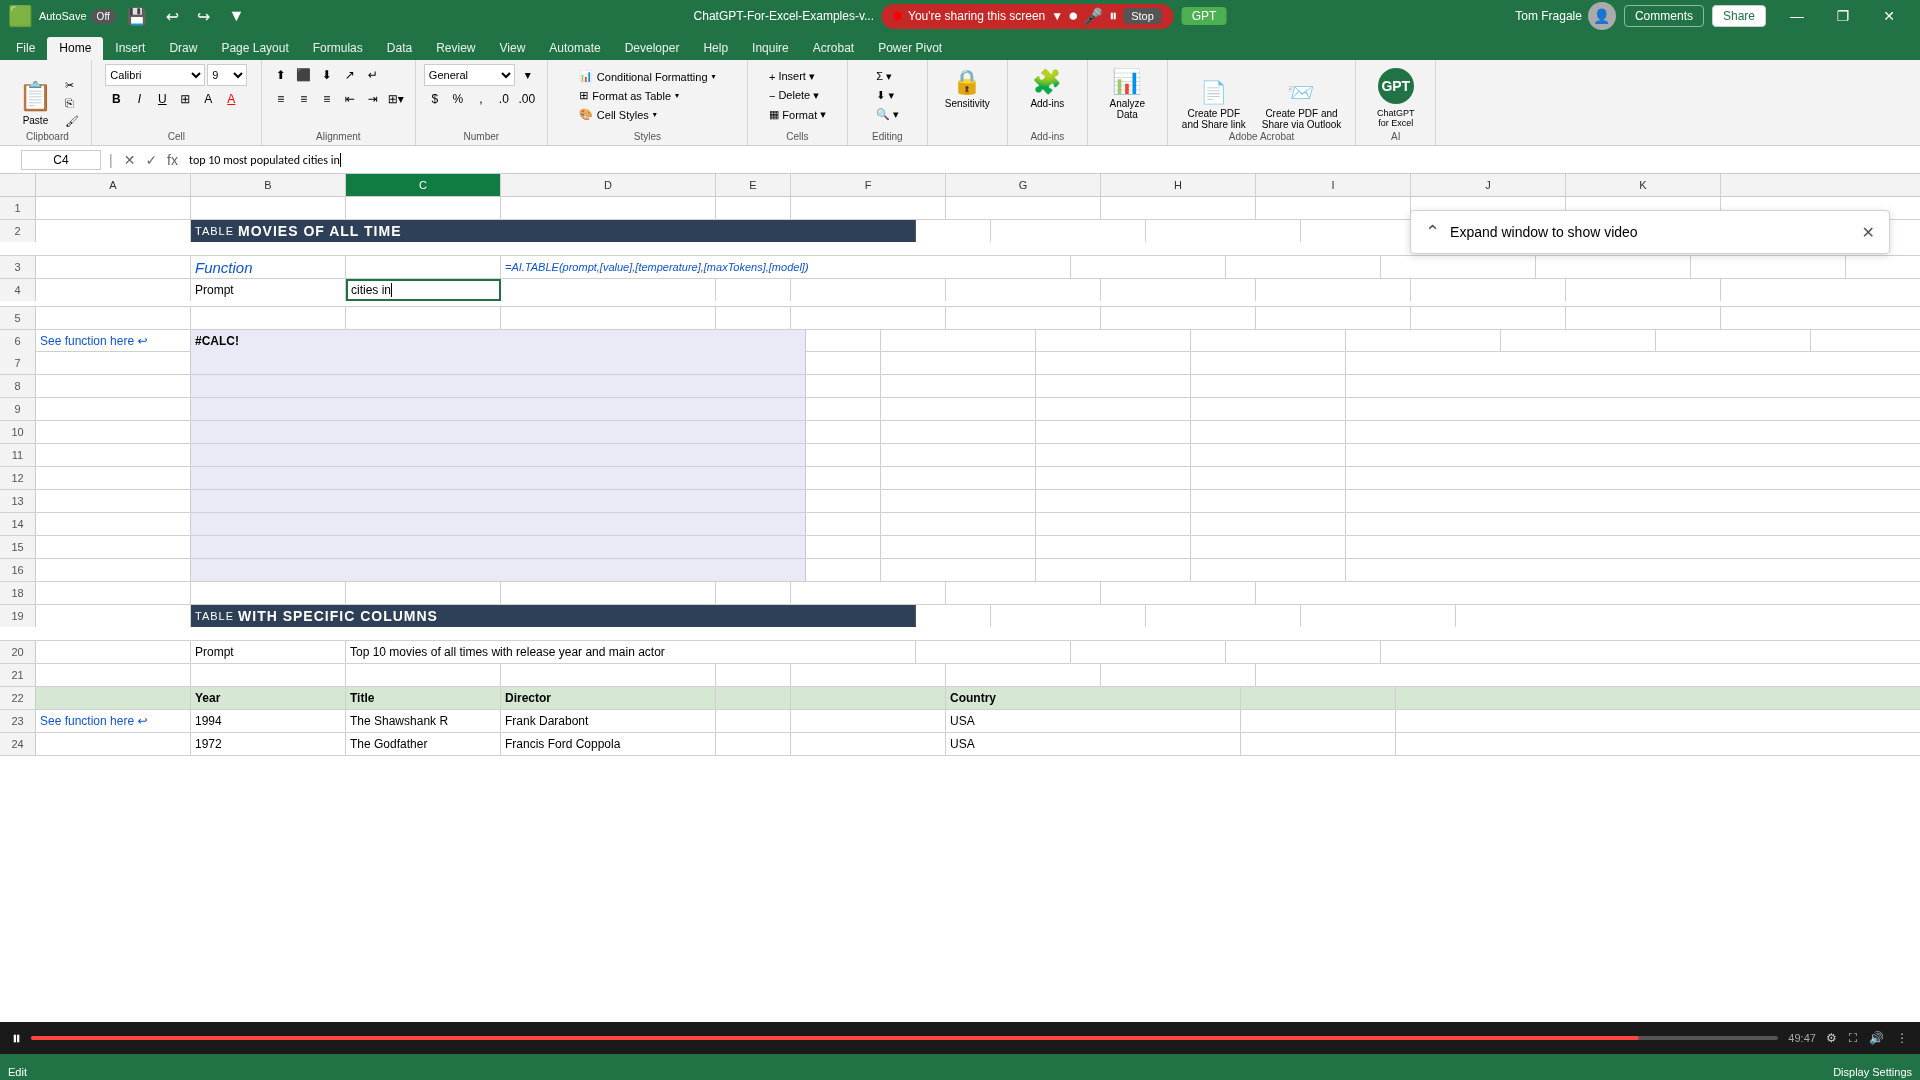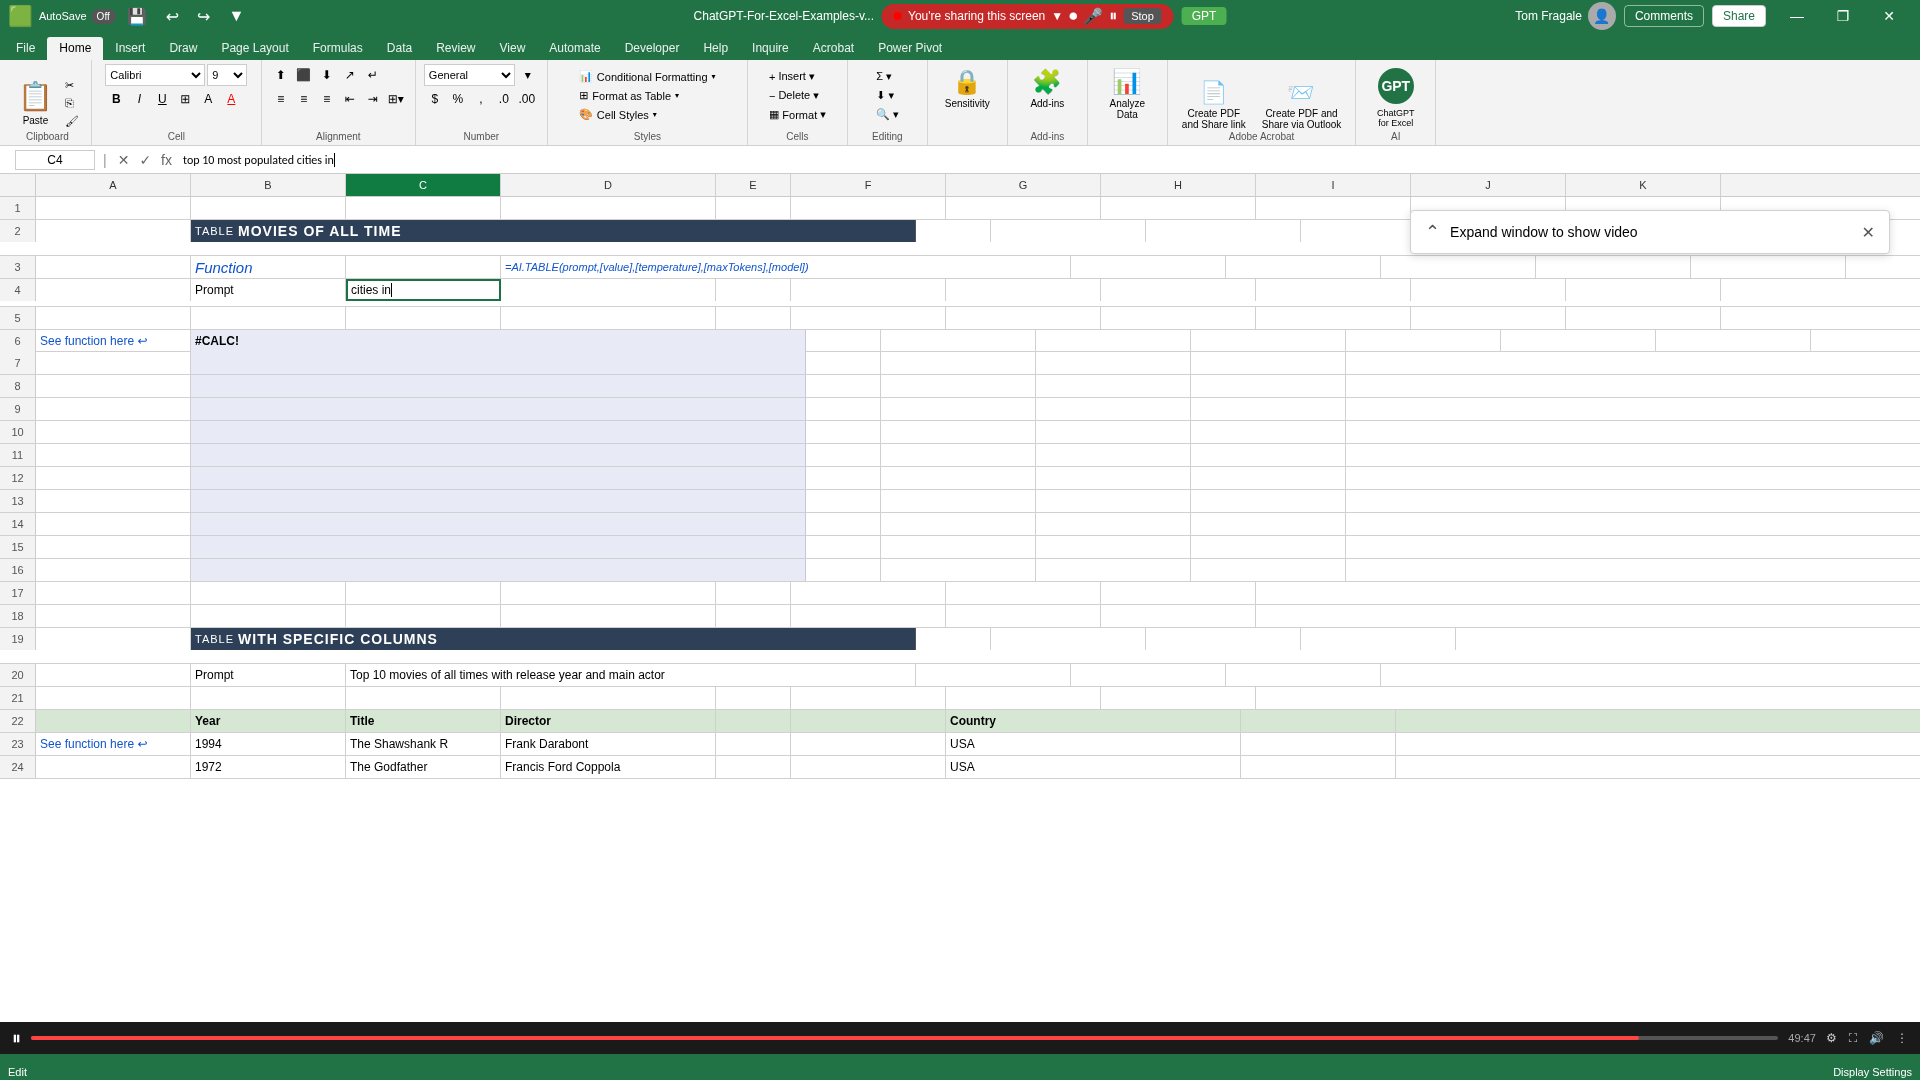--- a/index.html
+++ b/index.html
@@ -109,21 +109,21 @@
     }
     .dropdown-arrow { font-size: 8px; }
 
     
     .formula-bar {
       height: 28px;
       background: white;
       border-bottom: 1px solid #ccc;
       display: flex;
       align-items: center;
-      padding: 0 15px;
+      padding: 0 21px;
       gap: 4px;
     }
     .cell-ref {
       width: 80px;
       border: 1px solid #ccc;
       padding: 2px 6px;
       font-size: 12px;
       text-align: center;
     }
     .formula-bar-divider { color: #999; font-size: 14px; padding: 0 4px; }
@@ -860,31 +860,20 @@
       <div class="sheet-row">
         <div class="row-num">16</div>
         <div class="cell col-a"></div>
         <div class="cell calc-cell" style="width:615px; min-width:615px; background:#e8eaf6;"></div>
         <div class="cell col-e"></div>
         <div class="cell col-f"></div>
         <div class="cell col-g"></div>
         <div class="cell col-h"></div>
       </div>
 
-      <div class="sheet-row">
-        <div class="row-num">17</div>
-        <div class="cell col-a"></div>
-        <div class="cell col-b"></div>
-        <div class="cell col-c"></div>
-        <div class="cell col-d"></div>
-        <div class="cell col-e"></div>
-        <div class="cell col-f"></div>
-        <div class="cell col-g"></div>
-        <div class="cell col-h"></div>
-      </div>
 
       <div class="sheet-row">
         <div class="row-num">18</div>
         <div class="cell col-a"></div>
         <div class="cell col-b"></div>
         <div class="cell col-c"></div>
         <div class="cell col-d"></div>
         <div class="cell col-e"></div>
         <div class="cell col-f"></div>
         <div class="cell col-g"></div>

